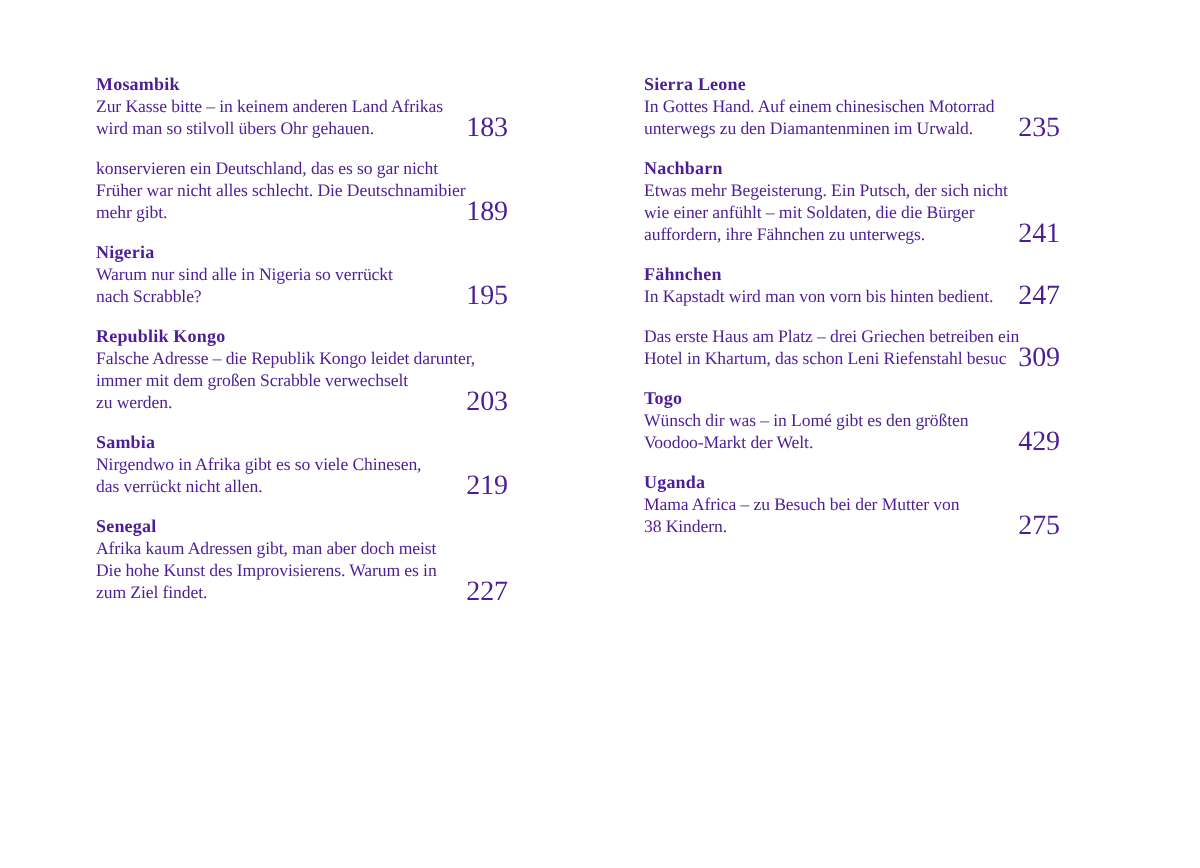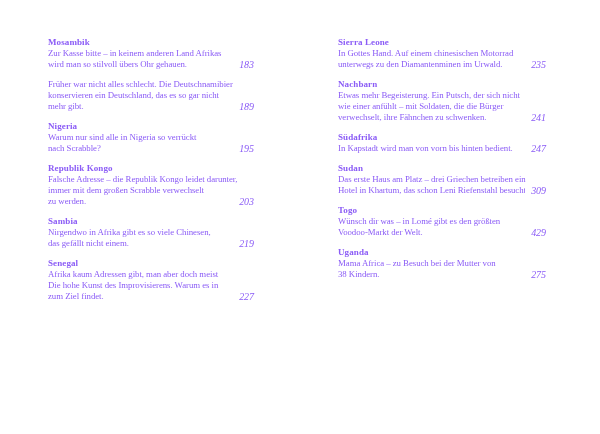--- a/index.html
+++ b/index.html
@@ -6,29 +6,29 @@
     margin: 0;
     padding: 0;
     background: #ffffff;
   }
   .page {
     position: relative;
     width: 580px;
     height: 434px;
     background: #ffffff;
     font-family: "Liberation Serif", "DejaVu Serif", serif;
-    color: #8b5cf6;
+    color: #4c1d95;
     overflow: hidden;
   }
   .toc-col {
     position: absolute;
     top: 37px;
   }
   .toc-col.left  { left: 48px;  width: 206px; }
-  .toc-col.right { left: 338px; width: 208px; }
+  .toc-col.right { left: 322px; width: 208px; }
   .entry {
     margin-bottom: 9px;
   }
   .country {
     font-weight: bold;
     font-size: 9px;
     line-height: 11px;
     letter-spacing: 0.1px;
   }
   .line {
@@ -42,40 +42,39 @@
     justify-content: space-between;
     align-items: flex-start;
   }
   .line .ltext {
     white-space: nowrap;
     overflow: hidden;
   }
   .line .pnum {
     flex: 0 0 auto;
     padding-left: 6px;
-    font-size: 10px;
-    font-style: italic;
+    font-size: 14px;
   }
 </style>
 </head>
 <body>
 
 <div class="page">
   <div class="toc-col left">
       <div class="entry">
         <div class="country">Mosambik</div>
         <div class="line">Zur Kasse bitte – in keinem anderen Land Afrikas</div>
         <div class="line last">
           <span class="ltext">wird man so stilvoll übers Ohr gehauen.</span>
           <span class="pnum">183</span>
         </div>
       </div>
       <div class="entry">
+        <div class="line">konservieren ein Deutschland, das es so gar nicht</div>
         <div class="line">Früher war nicht alles schlecht. Die Deutschnamibier</div>
-        <div class="line">konservieren ein Deutschland, das es so gar nicht</div>
         <div class="line last">
           <span class="ltext">mehr gibt.</span>
           <span class="pnum">189</span>
         </div>
       </div>
       <div class="entry">
         <div class="country">Nigeria</div>
         <div class="line">Warum nur sind alle in Nigeria so verrückt</div>
         <div class="line last">
           <span class="ltext">nach Scrabble?</span>
@@ -88,21 +87,21 @@
         <div class="line">immer mit dem großen Scrabble verwechselt</div>
         <div class="line last">
           <span class="ltext">zu werden.</span>
           <span class="pnum">203</span>
         </div>
       </div>
       <div class="entry">
         <div class="country">Sambia</div>
         <div class="line">Nirgendwo in Afrika gibt es so viele Chinesen,</div>
         <div class="line last">
-          <span class="ltext">das gefällt nicht einem.</span>
+          <span class="ltext">das verrückt nicht allen.</span>
           <span class="pnum">219</span>
         </div>
       </div>
       <div class="entry">
         <div class="country">Senegal</div>
         <div class="line">Afrika kaum Adressen gibt, man aber doch meist</div>
         <div class="line">Die hohe Kunst des Improvisierens. Warum es in</div>
         <div class="line last">
           <span class="ltext">zum Ziel findet.</span>
           <span class="pnum">227</span>
@@ -116,33 +115,32 @@
         <div class="line last">
           <span class="ltext">unterwegs zu den Diamantenminen im Urwald.</span>
           <span class="pnum">235</span>
         </div>
       </div>
       <div class="entry">
         <div class="country">Nachbarn</div>
         <div class="line">Etwas mehr Begeisterung. Ein Putsch, der sich nicht</div>
         <div class="line">wie einer anfühlt – mit Soldaten, die die Bürger</div>
         <div class="line last">
-          <span class="ltext">verwechselt, ihre Fähnchen zu schwenken.</span>
+          <span class="ltext">auffordern, ihre Fähnchen zu unterwegs.</span>
           <span class="pnum">241</span>
         </div>
       </div>
       <div class="entry">
-        <div class="country">Südafrika</div>
+        <div class="country">Fähnchen</div>
         <div class="line last">
           <span class="ltext">In Kapstadt wird man von vorn bis hinten bedient.</span>
           <span class="pnum">247</span>
         </div>
       </div>
       <div class="entry">
-        <div class="country">Sudan</div>
         <div class="line">Das erste Haus am Platz – drei Griechen betreiben ein</div>
         <div class="line last">
           <span class="ltext">Hotel in Khartum, das schon Leni Riefenstahl besuchte.</span>
           <span class="pnum">309</span>
         </div>
       </div>
       <div class="entry">
         <div class="country">Togo</div>
         <div class="line">Wünsch dir was – in Lomé gibt es den größten</div>
         <div class="line last">

